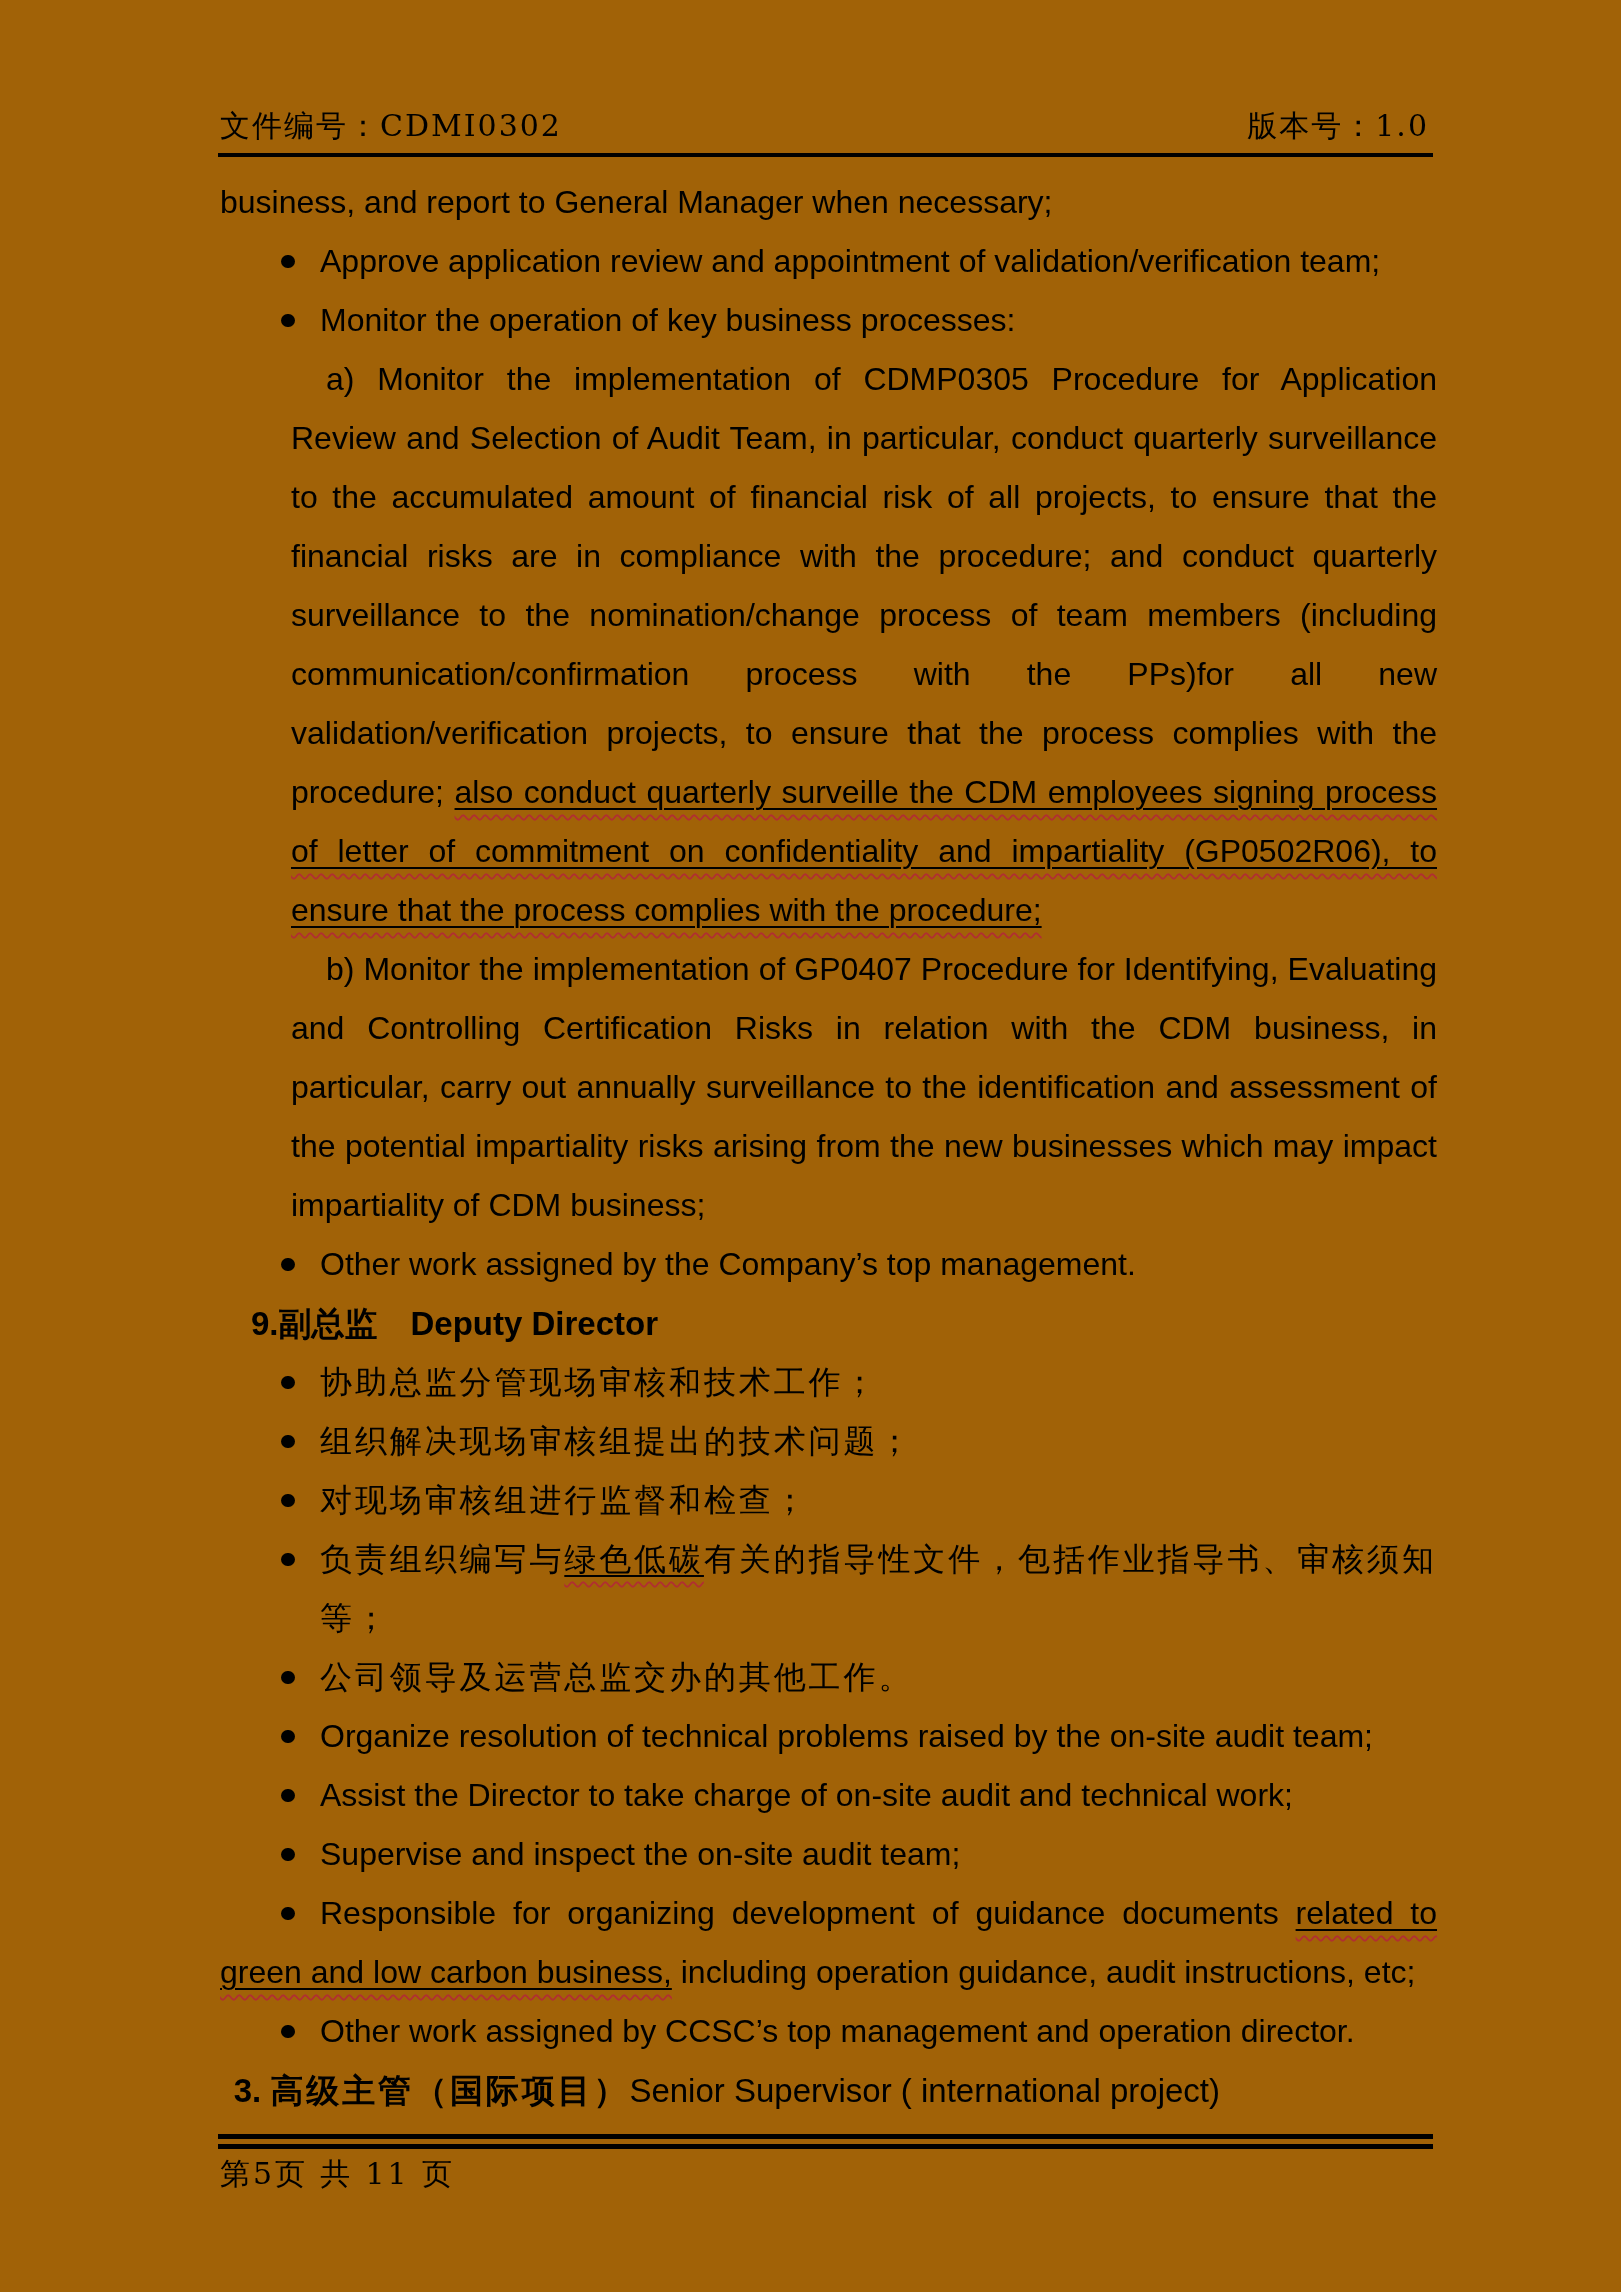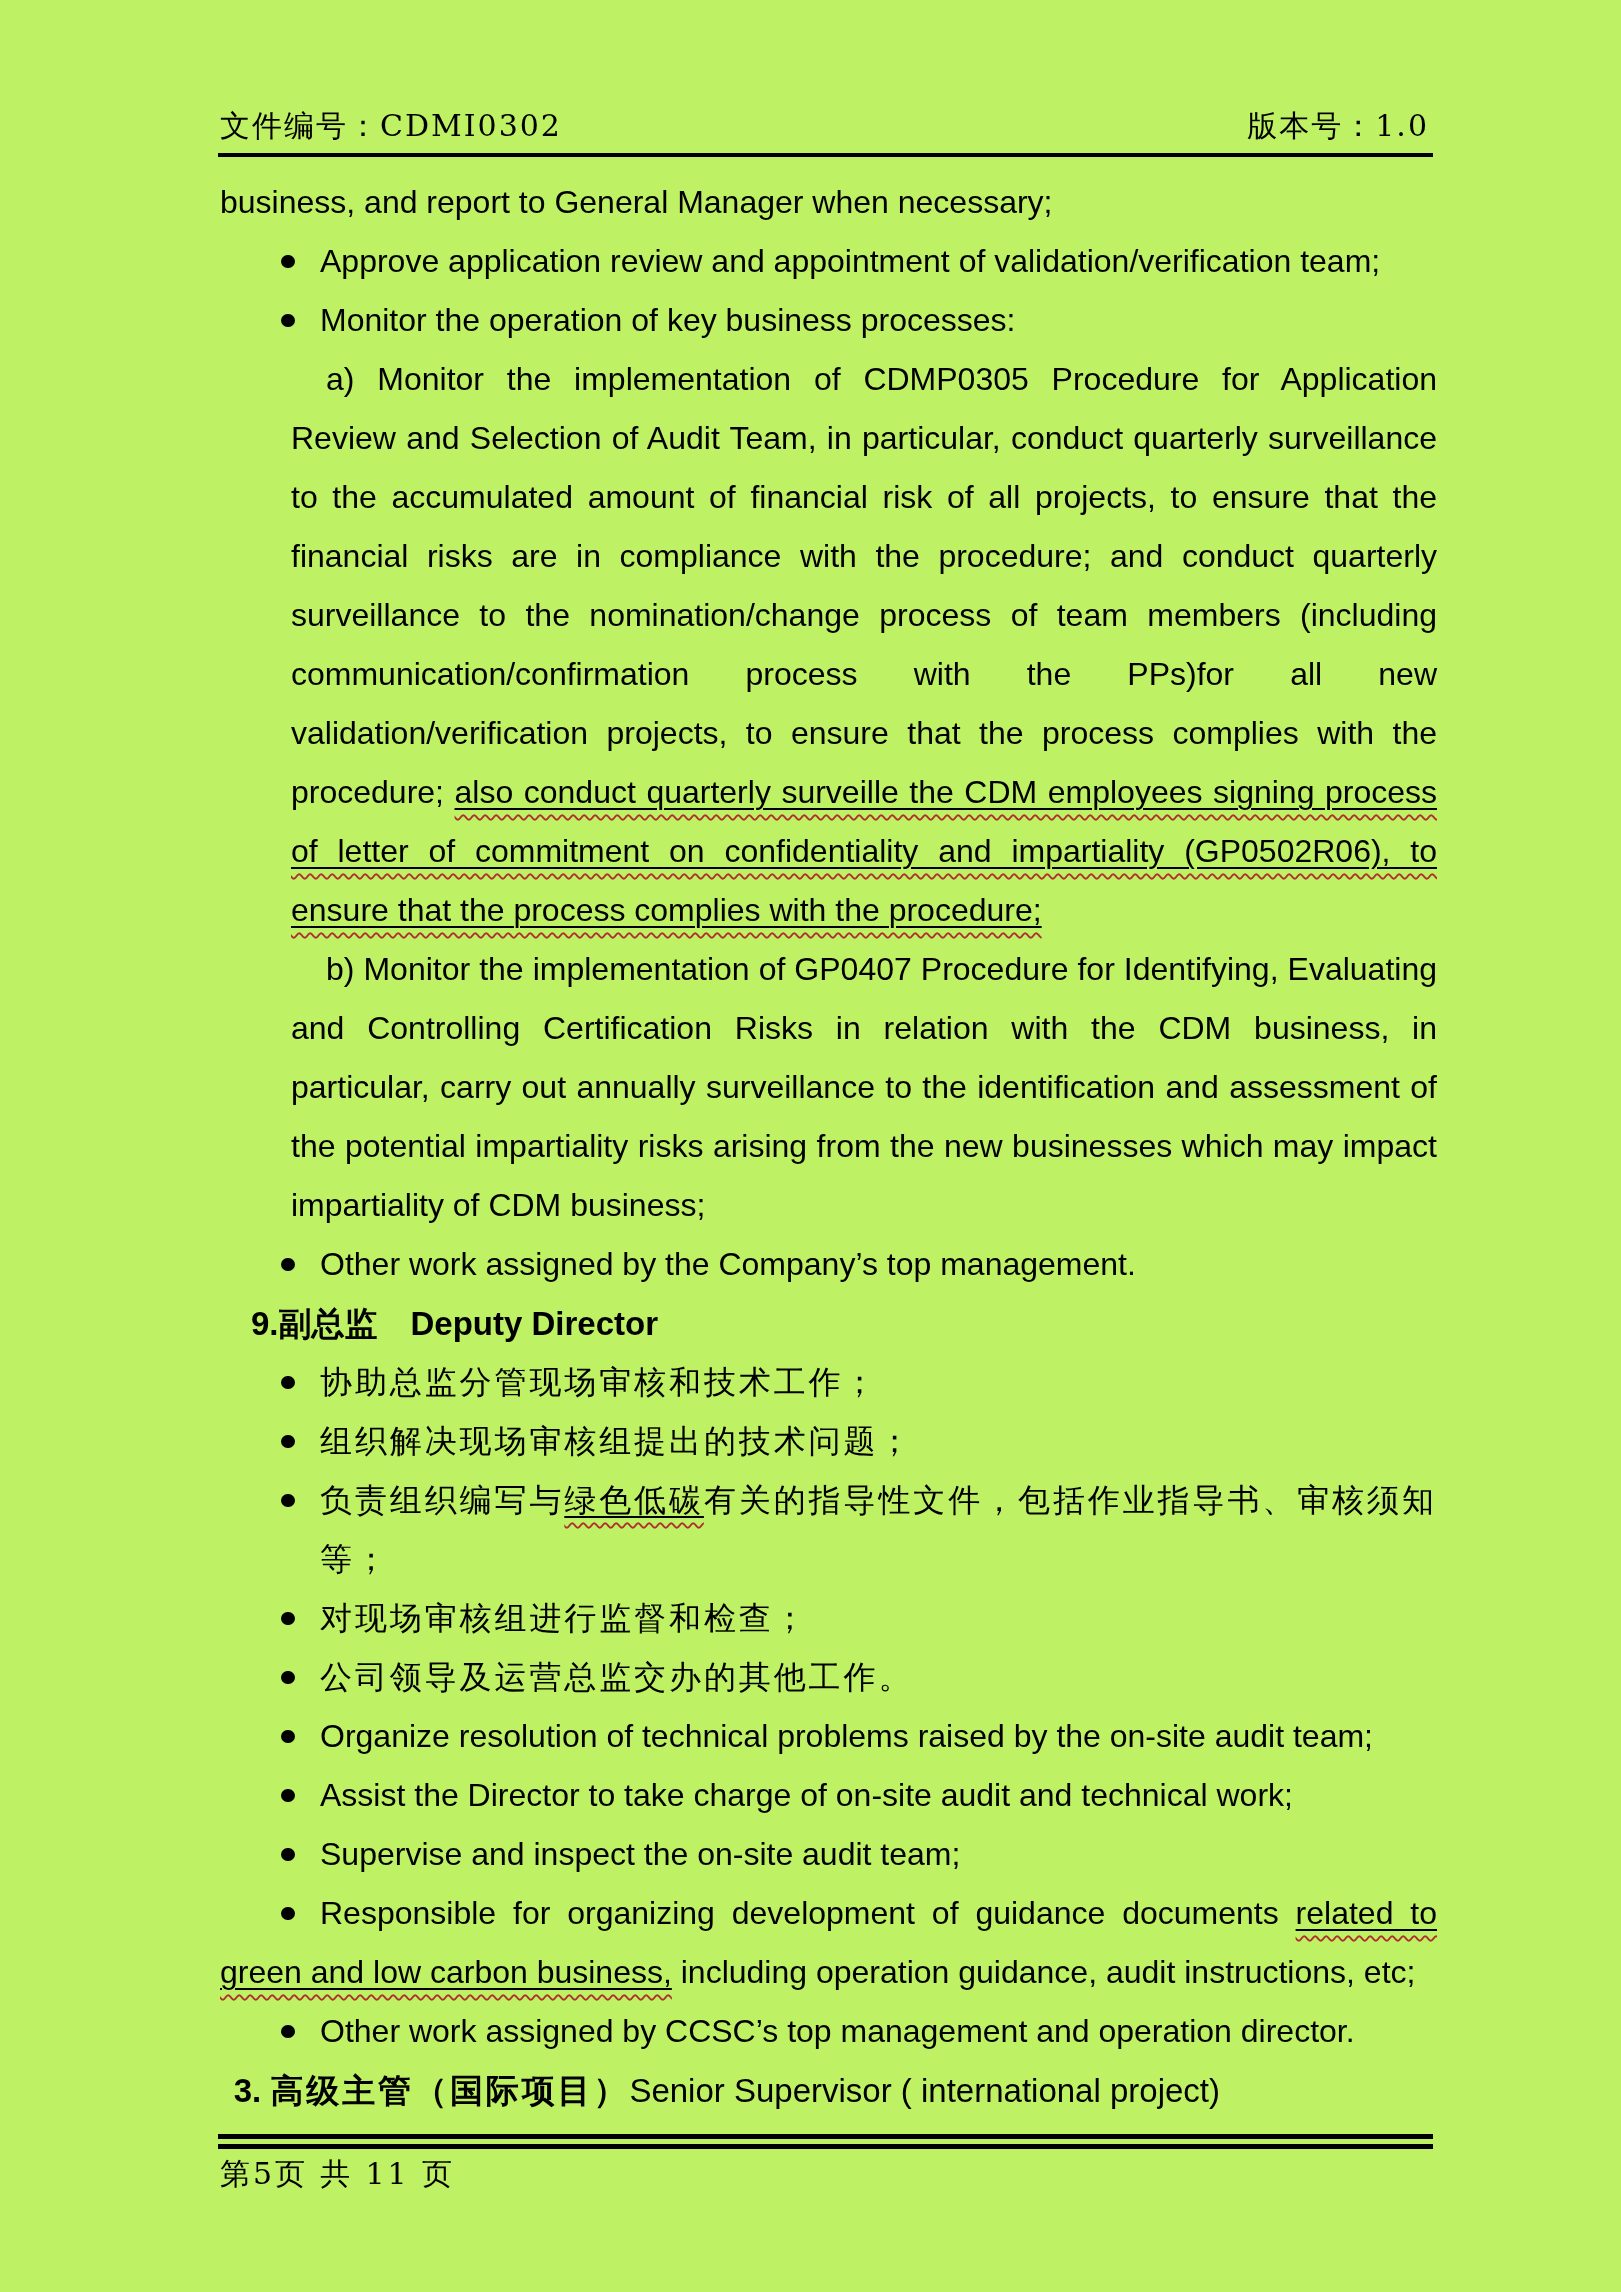--- a/index.html
+++ b/index.html
@@ -1,21 +1,21 @@
 <!DOCTYPE html>
 <html><head>
 <meta charset="utf-8">
 <style>
   html,body{margin:0;padding:0;background:#ffffff;}
   body{
     width:1621px;height:2293px;position:relative;
     font-family:"Liberation Sans", sans-serif;color:#000;
     -webkit-font-smoothing:antialiased;
   }
-  .page{position:absolute;inset:0;background:#bef264;}
+  .page{position:absolute;inset:0;background:#a16207;}
 
   
   .hdr{
     position:absolute;left:220px;right:192px;top:106px;
     display:flex;justify-content:space-between;align-items:baseline;
     font-family:"DejaVu Serif","Liberation Serif",serif;
     font-size:30px;letter-spacing:2px;
   }
   .hdr-rule{position:absolute;left:218px;right:188px;top:153px;height:3.9px;background:#000;}
 
@@ -109,26 +109,26 @@
       <span class="zh">协助总监分管现场审核和技术工作；</span>
     </div>
 
     <div class="bullet-row">
       <span class="dot"></span>
       <span class="zh">组织解决现场审核组提出的技术问题；</span>
     </div>
 
     <div class="bullet-row">
       <span class="dot"></span>
-      <span class="zh">负责组织编写与</span><span class="wavy"><span class="ins zh">绿色低碳</span></span><span class="zh">有关的指导性文件，包括作业指导书、审核须知等；</span>
+      <span class="zh">对现场审核组进行监督和检查；</span>
     </div>
 
     <div class="bullet-row">
       <span class="dot"></span>
-      <span class="zh">对现场审核组进行监督和检查；</span>
+      <span class="zh">负责组织编写与</span><span class="wavy"><span class="ins zh">绿色低碳</span></span><span class="zh">有关的指导性文件，包括作业指导书、审核须知等；</span>
     </div>
 
     <div class="bullet-row">
       <span class="dot"></span>
       <span class="zh">公司领导及运营总监交办的其他工作。</span>
     </div>
 
     <div class="bullet-row">
       <span class="dot"></span>
       <span>Organize resolution of technical problems raised by the on-site audit team;</span>

